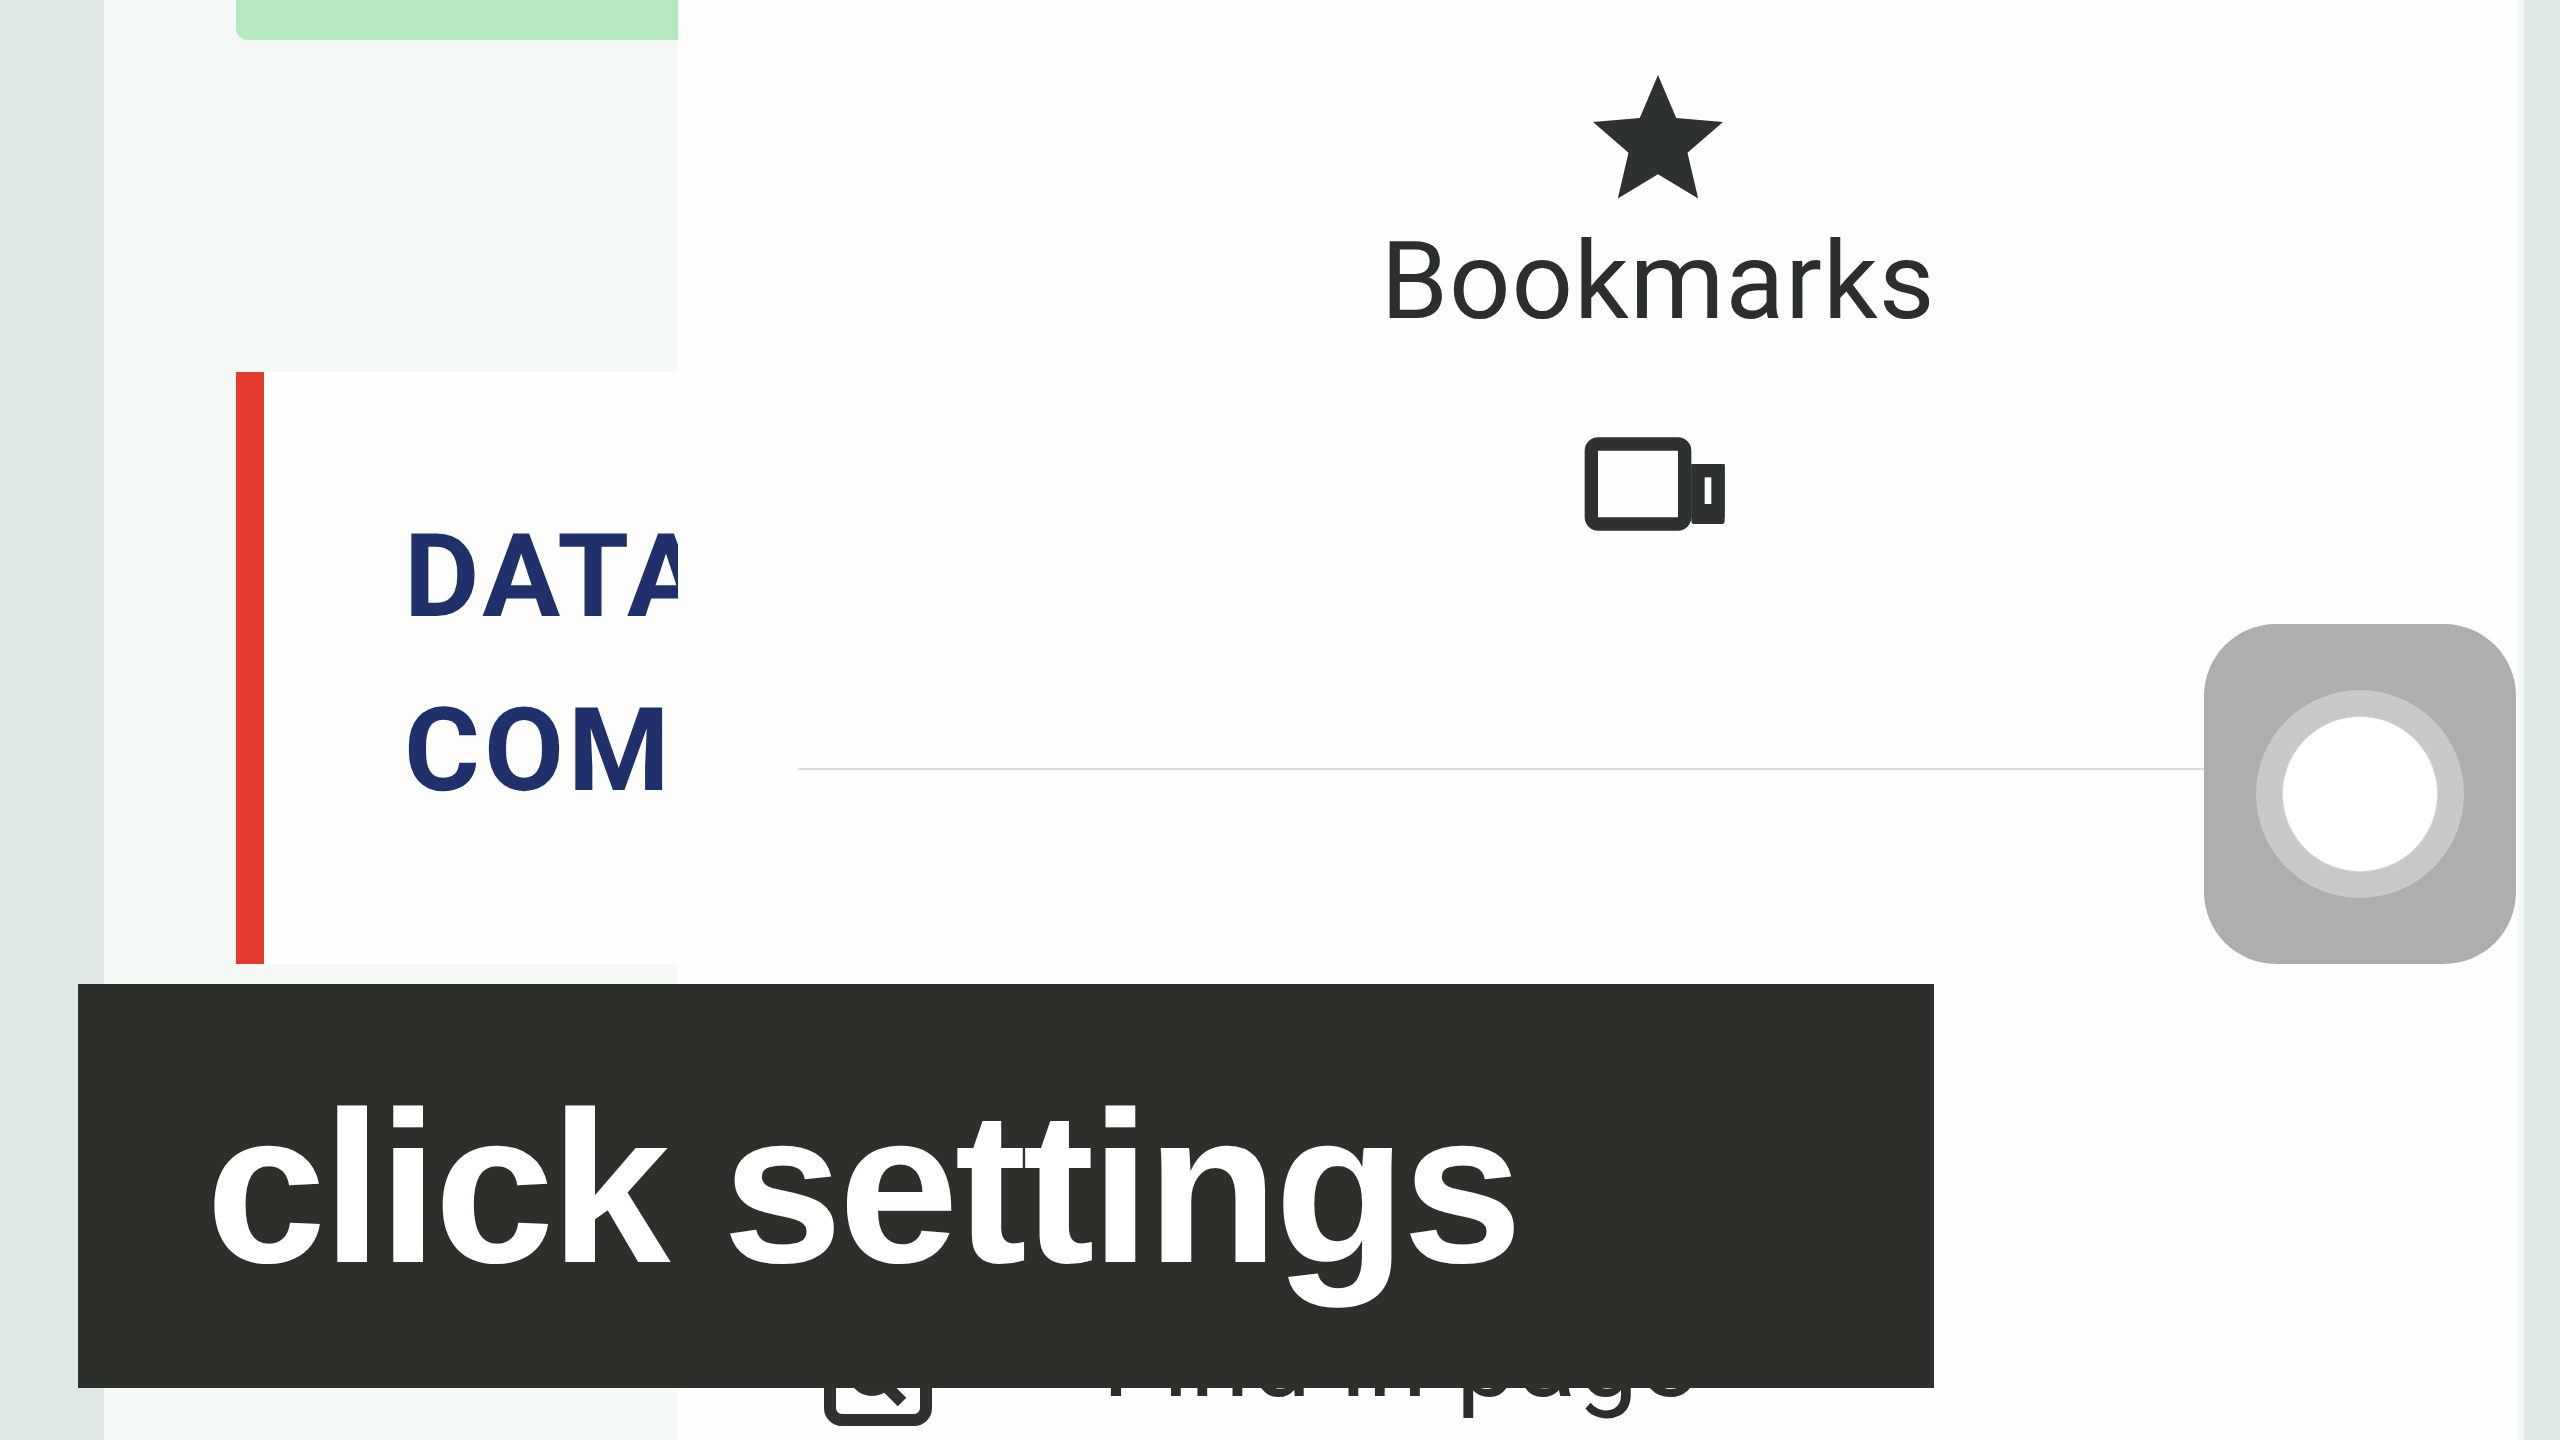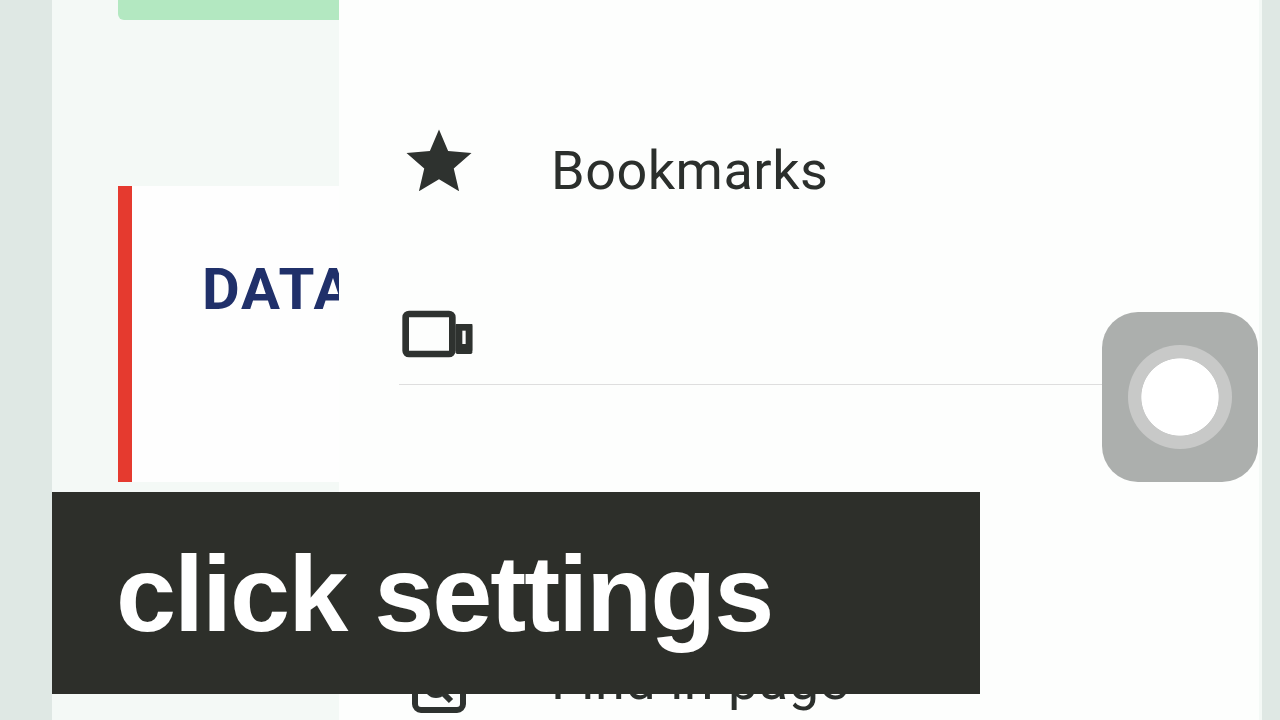--- a/index.html
+++ b/index.html
@@ -49,25 +49,25 @@
   .menu-panel {
     position: absolute;
     left: 339px;
     top: 0;
     width: 920px;
     height: 720px;
     background: #fdfefd;
   }
   .menu-item {
     display: flex;
-    align-items: flex-end;
+    align-items: center;
     height: 172px;
     padding-left: 60px;
-    gap: 72px;
     cursor: pointer;
+    flex-direction: column;
   }
   .menu-item.first { margin-top: 30px; }
   .menu-icon {
     width: 80px;
     height: 80px;
     display: flex;
     align-items: center;
     justify-content: center;
     flex-shrink: 0;
   }
@@ -77,21 +77,21 @@
     font-weight: 400;
     letter-spacing: 0.5px;
   }
   .divider {
     height: 1px;
     background: #dedede;
     margin: 10px 60px 10px 60px;
   }
   .caption-bar {
     position: absolute;
-    left: 52px;
+    left: 39px;
     top: 492px;
     width: 928px;
     height: 202px;
     background: #2d2f2a;
     display: flex;
     align-items: center;
     padding-left: 64px;
     z-index: 10;
   }
   .caption-text {
@@ -134,20 +134,21 @@
 </style>
 </head>
 <body>
 
 <div class="page-bg"></div>
 
 <div class="green-chip"></div>
 
 <div class="card">
   <div class="card-title">DATA</div>
+  <div class="card-title">COM</div>
 </div>
 
 <div class="menu-panel">
 
   <div class="menu-item first">
     <span class="menu-icon">
       <svg width="78" height="78" viewBox="0 0 24 24" fill="#2e322f">
         <path d="M12 17.27L18.18 21l-1.64-7.03L22 9.24l-7.19-.61L12 2 9.19 8.63 2 9.24l5.46 4.73L5.82 21z"></path>
       </svg>
     </span>

